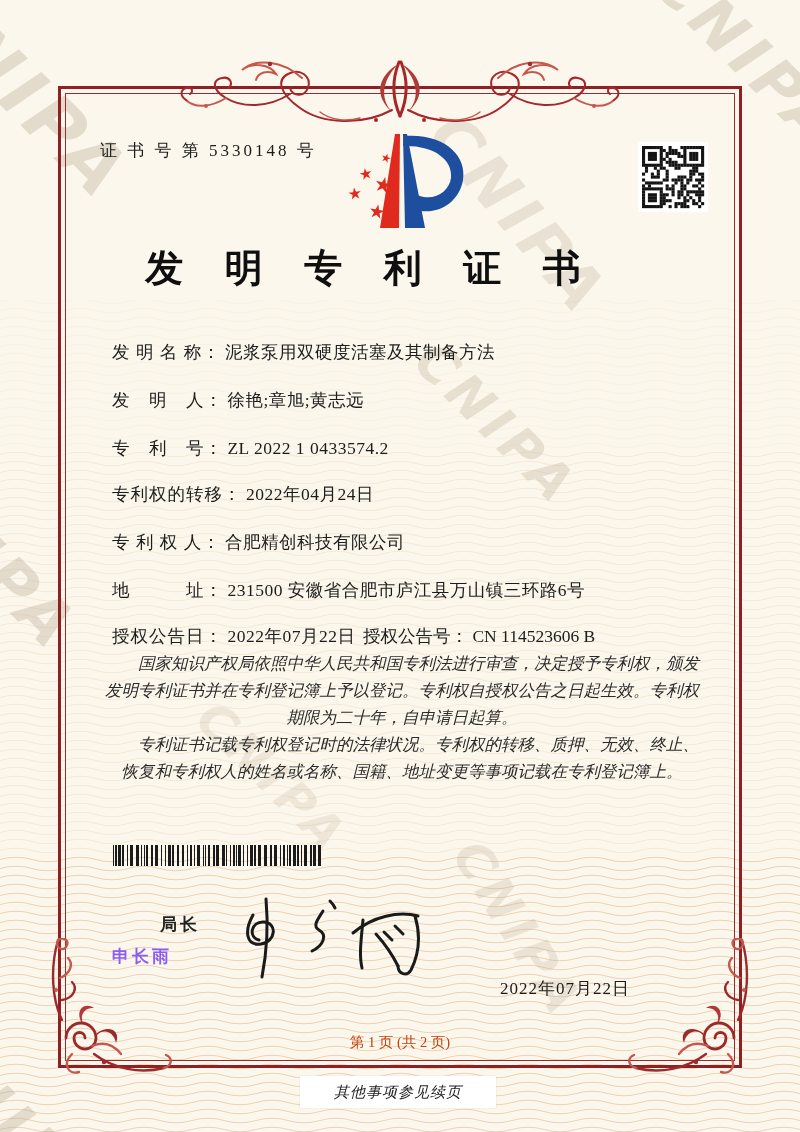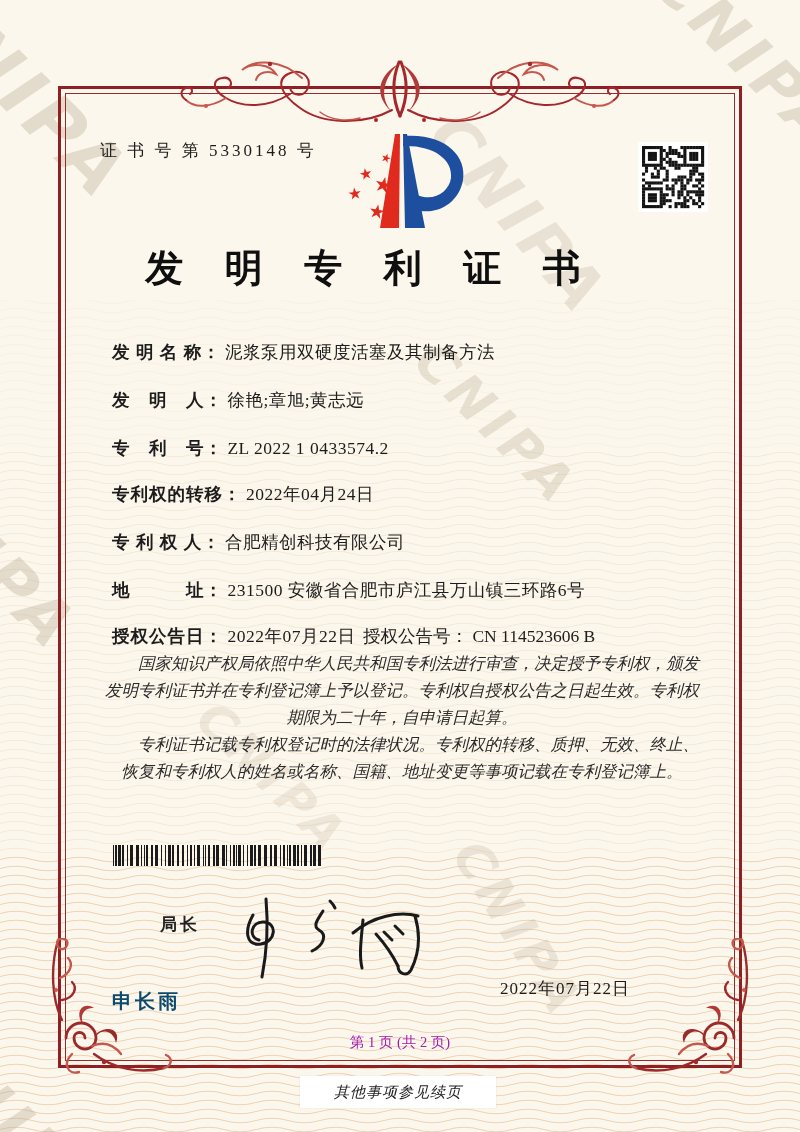--- a/index.html
+++ b/index.html
@@ -28,34 +28,34 @@
     border:1px solid #9a2a2b;box-sizing:border-box;
   }
   .deco{position:absolute;pointer-events:none;}
   
   .cert-no{position:absolute;left:100px;top:139px;font-size:17px;letter-spacing:3px;}
   .title{
     position:absolute;left:0;top:243px;width:742px;text-align:center;
     font-size:38px;font-weight:bold;letter-spacing:16px;color:#0f0f0f;
   }
   .field{position:absolute;left:112px;font-size:17.5px;white-space:nowrap;}
-  .field .lbl{display:inline-block;min-width:104px;letter-spacing:1px;font-weight:bold;}
+  .field .lbl{display:inline-block;min-width:104px;letter-spacing:1px;}
   .field .val{letter-spacing:0.5px;}
   .grant-no{position:absolute;left:363px;top:624px;font-size:17.5px;white-space:nowrap;}
   .paras{
     position:absolute;left:100px;top:650px;width:604px;
     font-size:16.5px;line-height:27px;font-style:italic;color:#2a2a2a;text-align:center;
   }
   .paras p{margin:0;text-indent:2em;}
   .sig-title{position:absolute;left:112px;top:913px;font-size:17px;letter-spacing:3px;
     font-family:"Liberation Sans","DejaVu Sans",sans-serif;font-weight:bold;color:#222;margin-left:48px;}
-  .sig-name{position:absolute;left:112px;top:945px;font-size:20px;letter-spacing:3px;
-    font-family:"Liberation Sans","DejaVu Sans",sans-serif;font-weight:bold;color:#0c4a6e;margin-top:43px;}
+  .sig-name{position:absolute;left:112px;top:945px;font-size:17px;letter-spacing:3px;
+    font-family:"Liberation Sans","DejaVu Sans",sans-serif;font-weight:bold;color:#8b5cf6;}
   .issue-date{position:absolute;left:500px;top:977px;font-size:17px;letter-spacing:1px;}
-  .page-info{position:absolute;left:0;top:1033px;width:800px;text-align:center;font-size:14.5px;color:#a21caf;}
+  .page-info{position:absolute;left:0;top:1033px;width:800px;text-align:center;font-size:14.5px;color:#c2410c;}
   .note-box{
     position:absolute;left:300px;top:1076px;width:196px;height:32px;
     background:#ffffff;display:flex;align-items:center;justify-content:center;
     font-size:15px;font-style:italic;color:#222;letter-spacing:1px;
     box-shadow:0 0 2px rgba(0,0,0,0.08);
   }
 </style>
 </head>
 <body>
 

